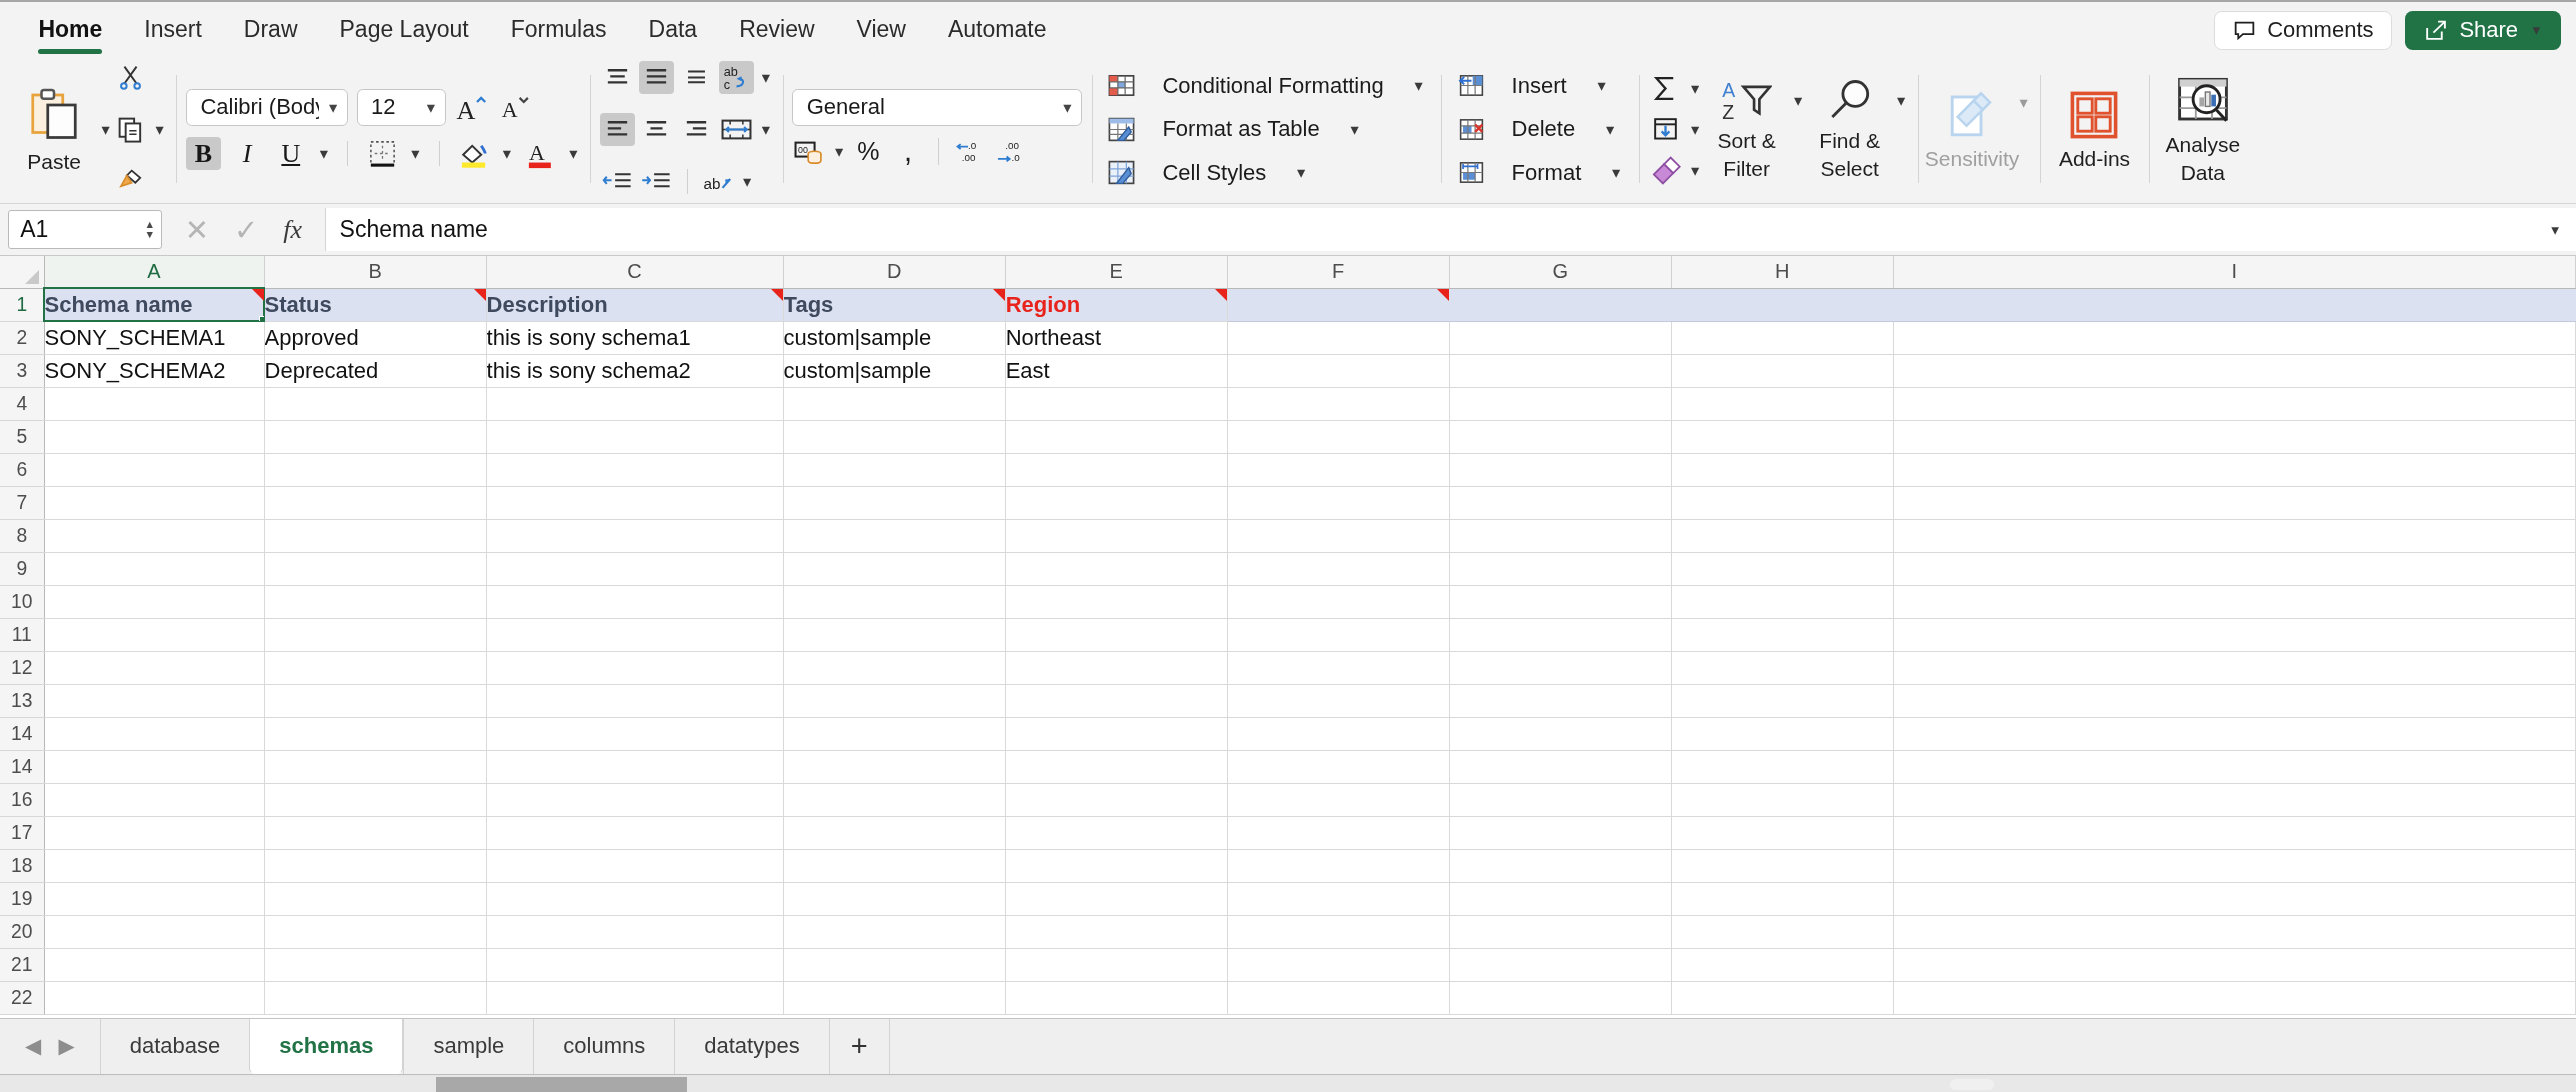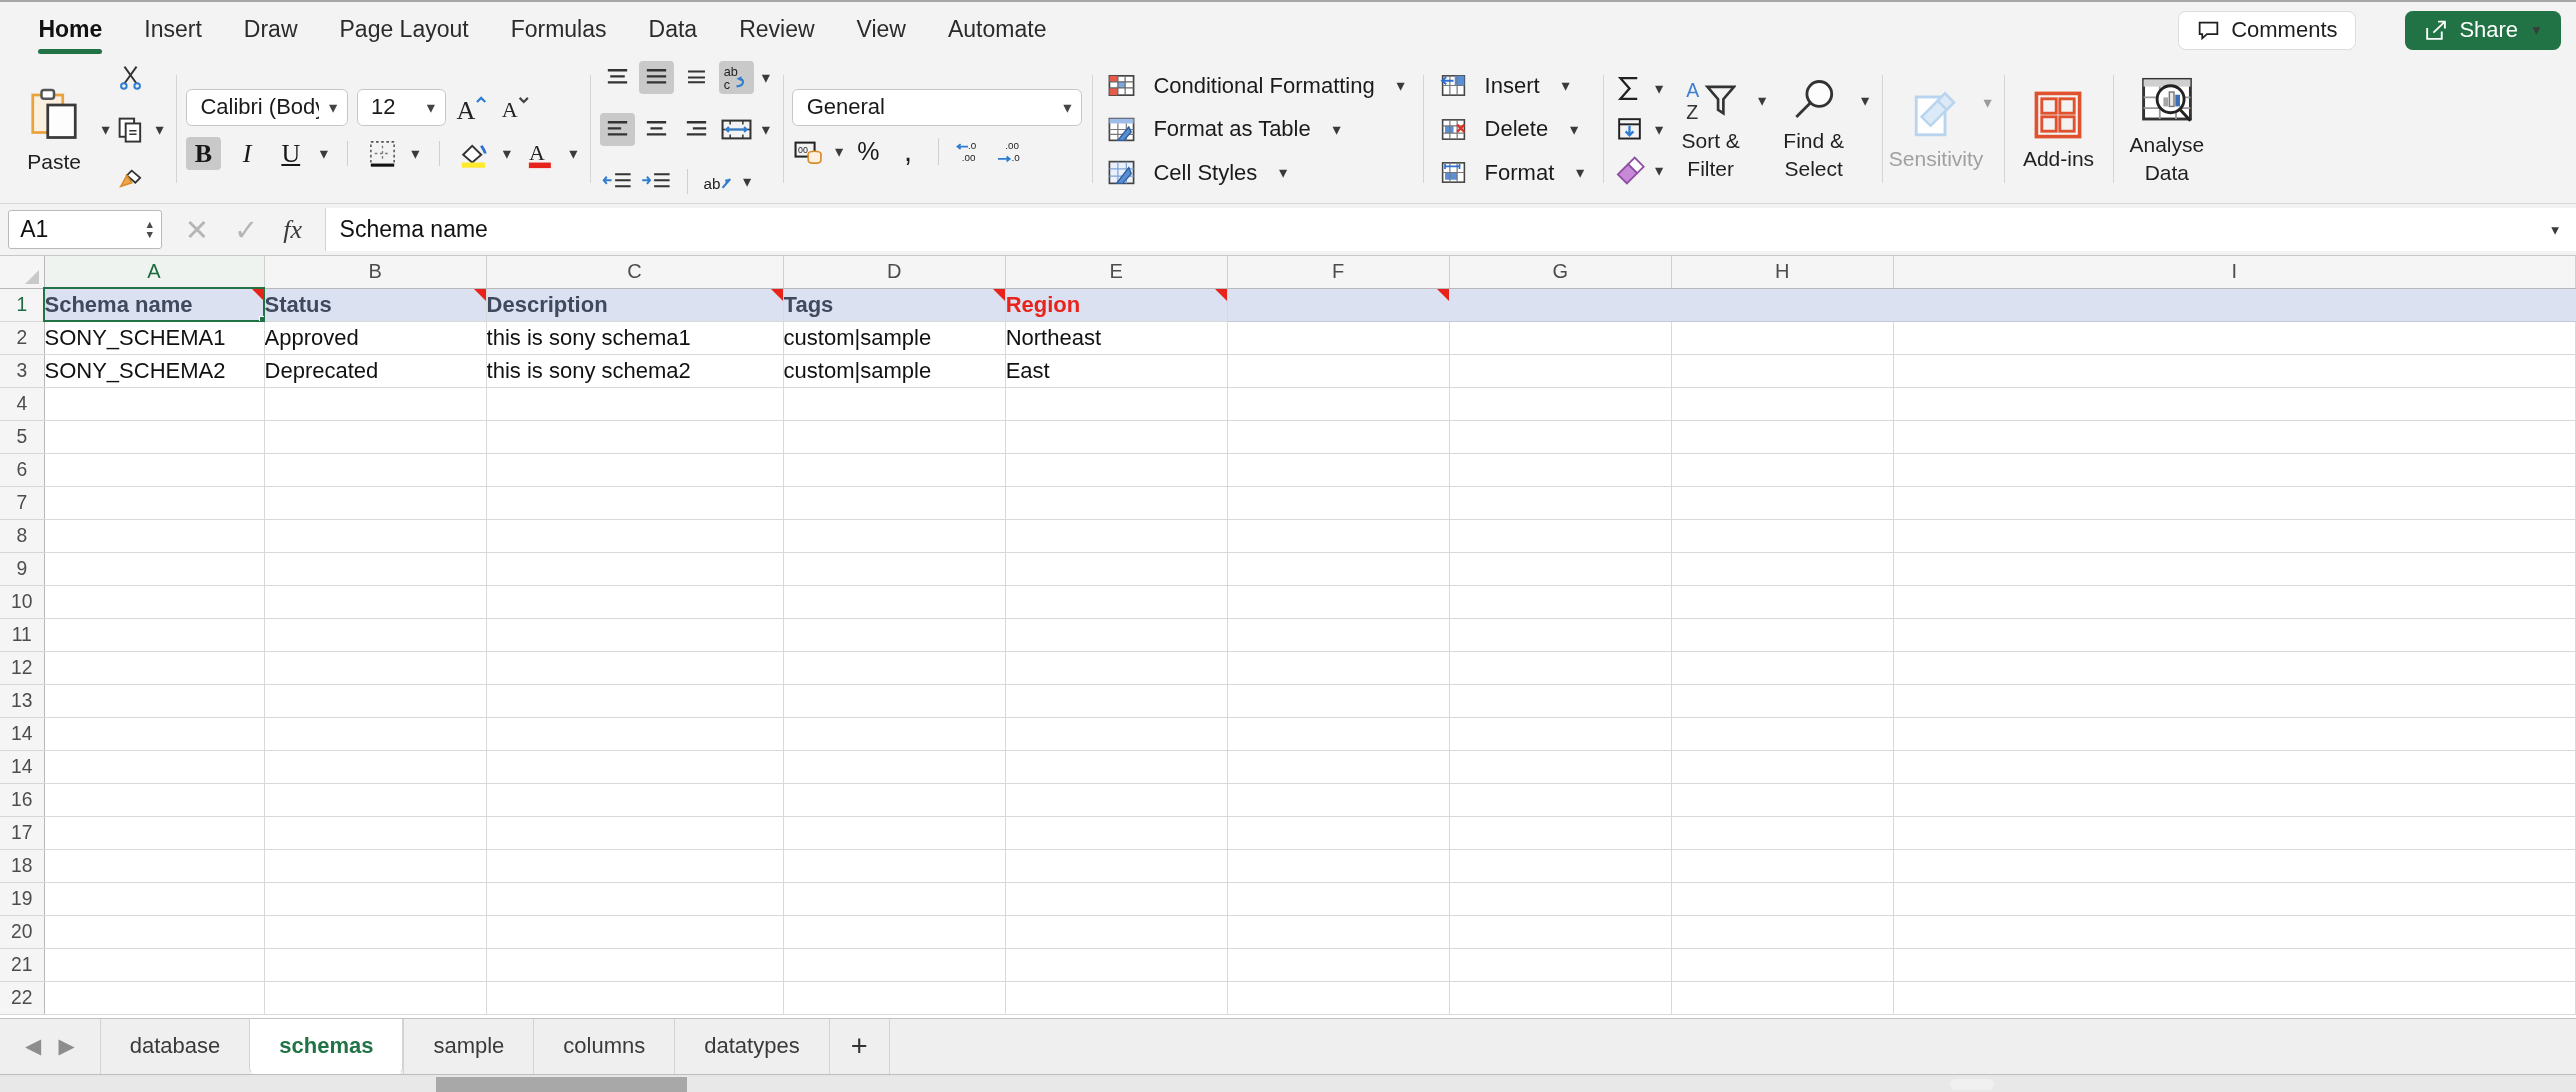--- a/index.html
+++ b/index.html
@@ -35,21 +35,21 @@
   }
   .topright { position: absolute; right: 15.4px; top: 8.7px; display: flex; align-items: center; gap: 13.5px; }
   .comments-btn {
     display: flex; align-items: center; gap: 9.7px;
     background: #fff; border: 1px solid #dcdcdc; border-radius: 7.7px;
     height: 39px; padding: 0 17.4px; font-size: 22px; color: #1f1f1f; cursor: pointer;
   }
   .share-btn {
     display: flex; align-items: center; gap: 11.6px;
     background: #217346; color: #fff; border-radius: 7.7px;
-    height: 39px; padding: 0 17.4px; font-size: 22px; cursor: pointer; margin-left: 36px;
+    height: 39px; padding: 0 17.4px; font-size: 22px; cursor: pointer;
   }
   .share-btn .chev { font-size: 15.4px; opacity: .95; }
 
   
   .ribbon {
     height: 146px; min-height: 146px;
     background: #f3f3f3;
     border-bottom: 1px solid #d6d6d6;
     display: flex; align-items: stretch; padding: 5.8px 0 0 0;
     position: relative;
@@ -85,21 +85,21 @@
   .combo .cc { font-size: 16.4px; color: #444; margin-left: 9.7px; }
   .font-name { width: 162px; }
   .font-size { width: 89px; }
   .number-fmt { width: 290px; }
 
   .btn-b { font-family: "Liberation Serif", serif; font-weight: bold; font-size: 26px; color: #171717; }
   .btn-i { font-family: "Liberation Serif", serif; font-style: italic; font-size: 26px; color: #171717; }
   .btn-u { font-family: "Liberation Serif", serif; font-size: 26px; color: #171717; text-decoration: underline; }
 
   .txtbtn {
-    display: flex; align-items: center; gap: 17px; height: 37px; padding: 0 5.8px;
+    display: flex; align-items: center; gap: 26px; height: 37px; padding: 0 5.8px;
     font-size: 22px; color: #1b1b1b; cursor: pointer; border-radius: 3.9px; white-space: nowrap;
   }
   .txtbtn .chev { margin-left: 1.9px; }
 
   
   .formulabar {
     height: 52px; min-height: 52px; display: flex; align-items: stretch;
     background: #f3f3f3; border-bottom: 1px solid #c8c8c8;
   }
   .namebox {

